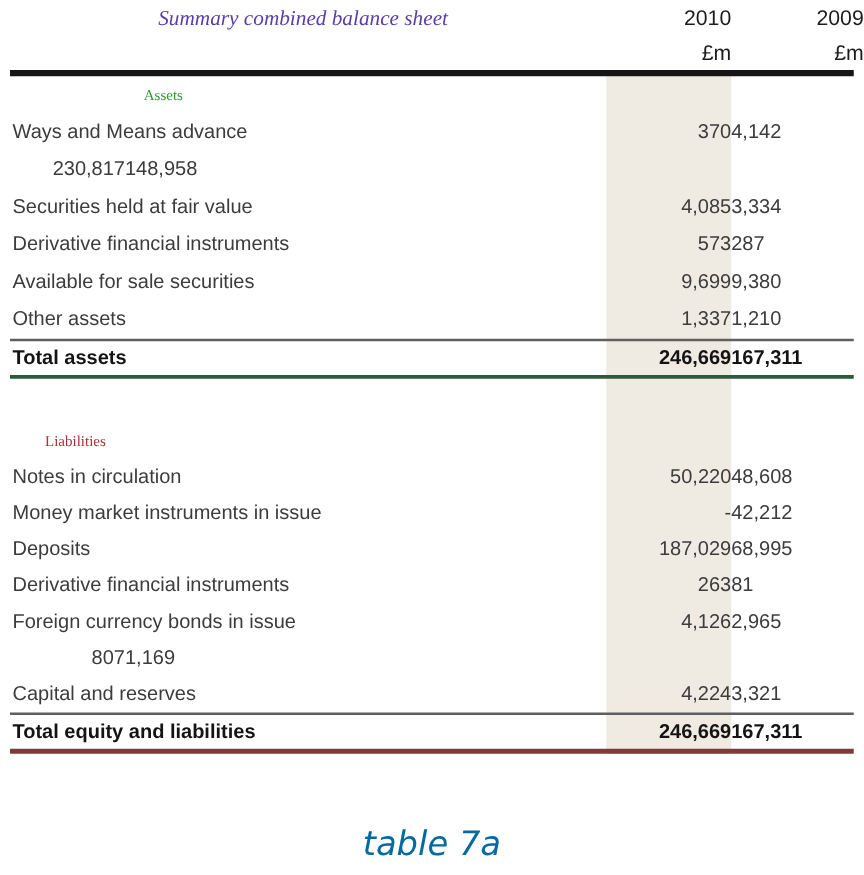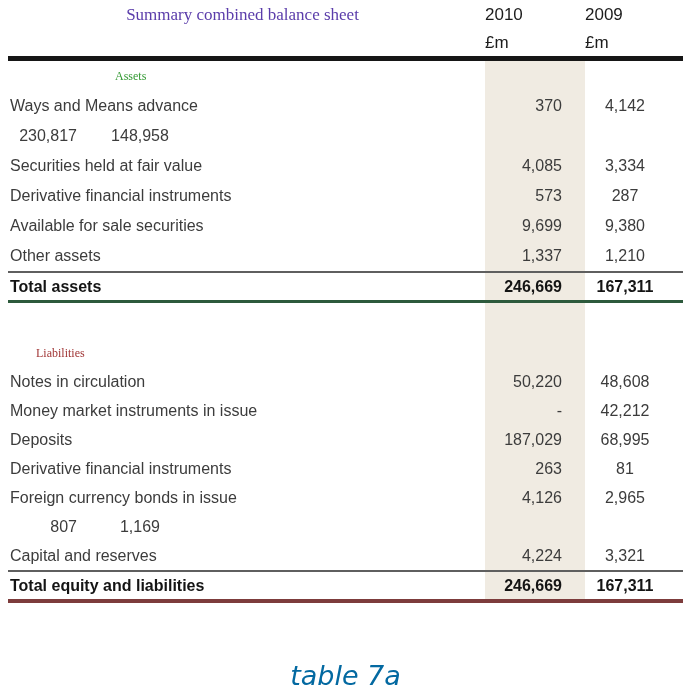--- a/index.html
+++ b/index.html
@@ -15,34 +15,35 @@
     position:absolute;
     left:485px; top:61px;
     width:100px; height:542px;
     background:#f0ebe2;
     z-index:0;
   }
   .content { position:relative; z-index:1; }
 
   .row { display:flex; align-items:center; }
   .lbl { flex:1; padding-left:10px; font-size:16px; }
-  .c1  { width:100px; box-sizing:border-box; text-align:right; padding-right:23px; font-size:16px; }
-  .c2  { width:106px; box-sizing:border-box; text-align:center; padding-right:26px; font-size:16px; }
+  .c1  { width:100px; box-sizing:border-box; text-align:right; padding-right:0; font-size:16px; }
+  .c2  { width:106px; box-sizing:border-box; text-align:left; padding-right:26px; font-size:16px; }
 
   .hdr-row1 { height:30px; }
   .hdr-row2 { height:26px; }
   .hdr-row1 .c1, .hdr-row1 .c2,
   .hdr-row2 .c1, .hdr-row2 .c2 {
-    text-align:left; padding-right:0; color:#1c1c1c; font-size:17px;
+    text-align:right; padding-right:0; color:#1c1c1c; font-size:17px;
   }
   .title-cell {
     flex:1; text-align:center;
     font-family:"Liberation Serif", serif;
     font-size:17px;
     color:#5a3caa;
+    font-style:italic;
   }
   .section-hdr { height:30px; }
   .section-hdr.tight { height:28px; }
   .section-hdr .lbl {
     padding-left:115px;
     font-family:"Liberation Serif", serif;
     font-size:12px;
   }
   .assets-hdr .lbl { color:#339933; }
   .liab-hdr .lbl { color:#a03535;padding-left:36px; }

